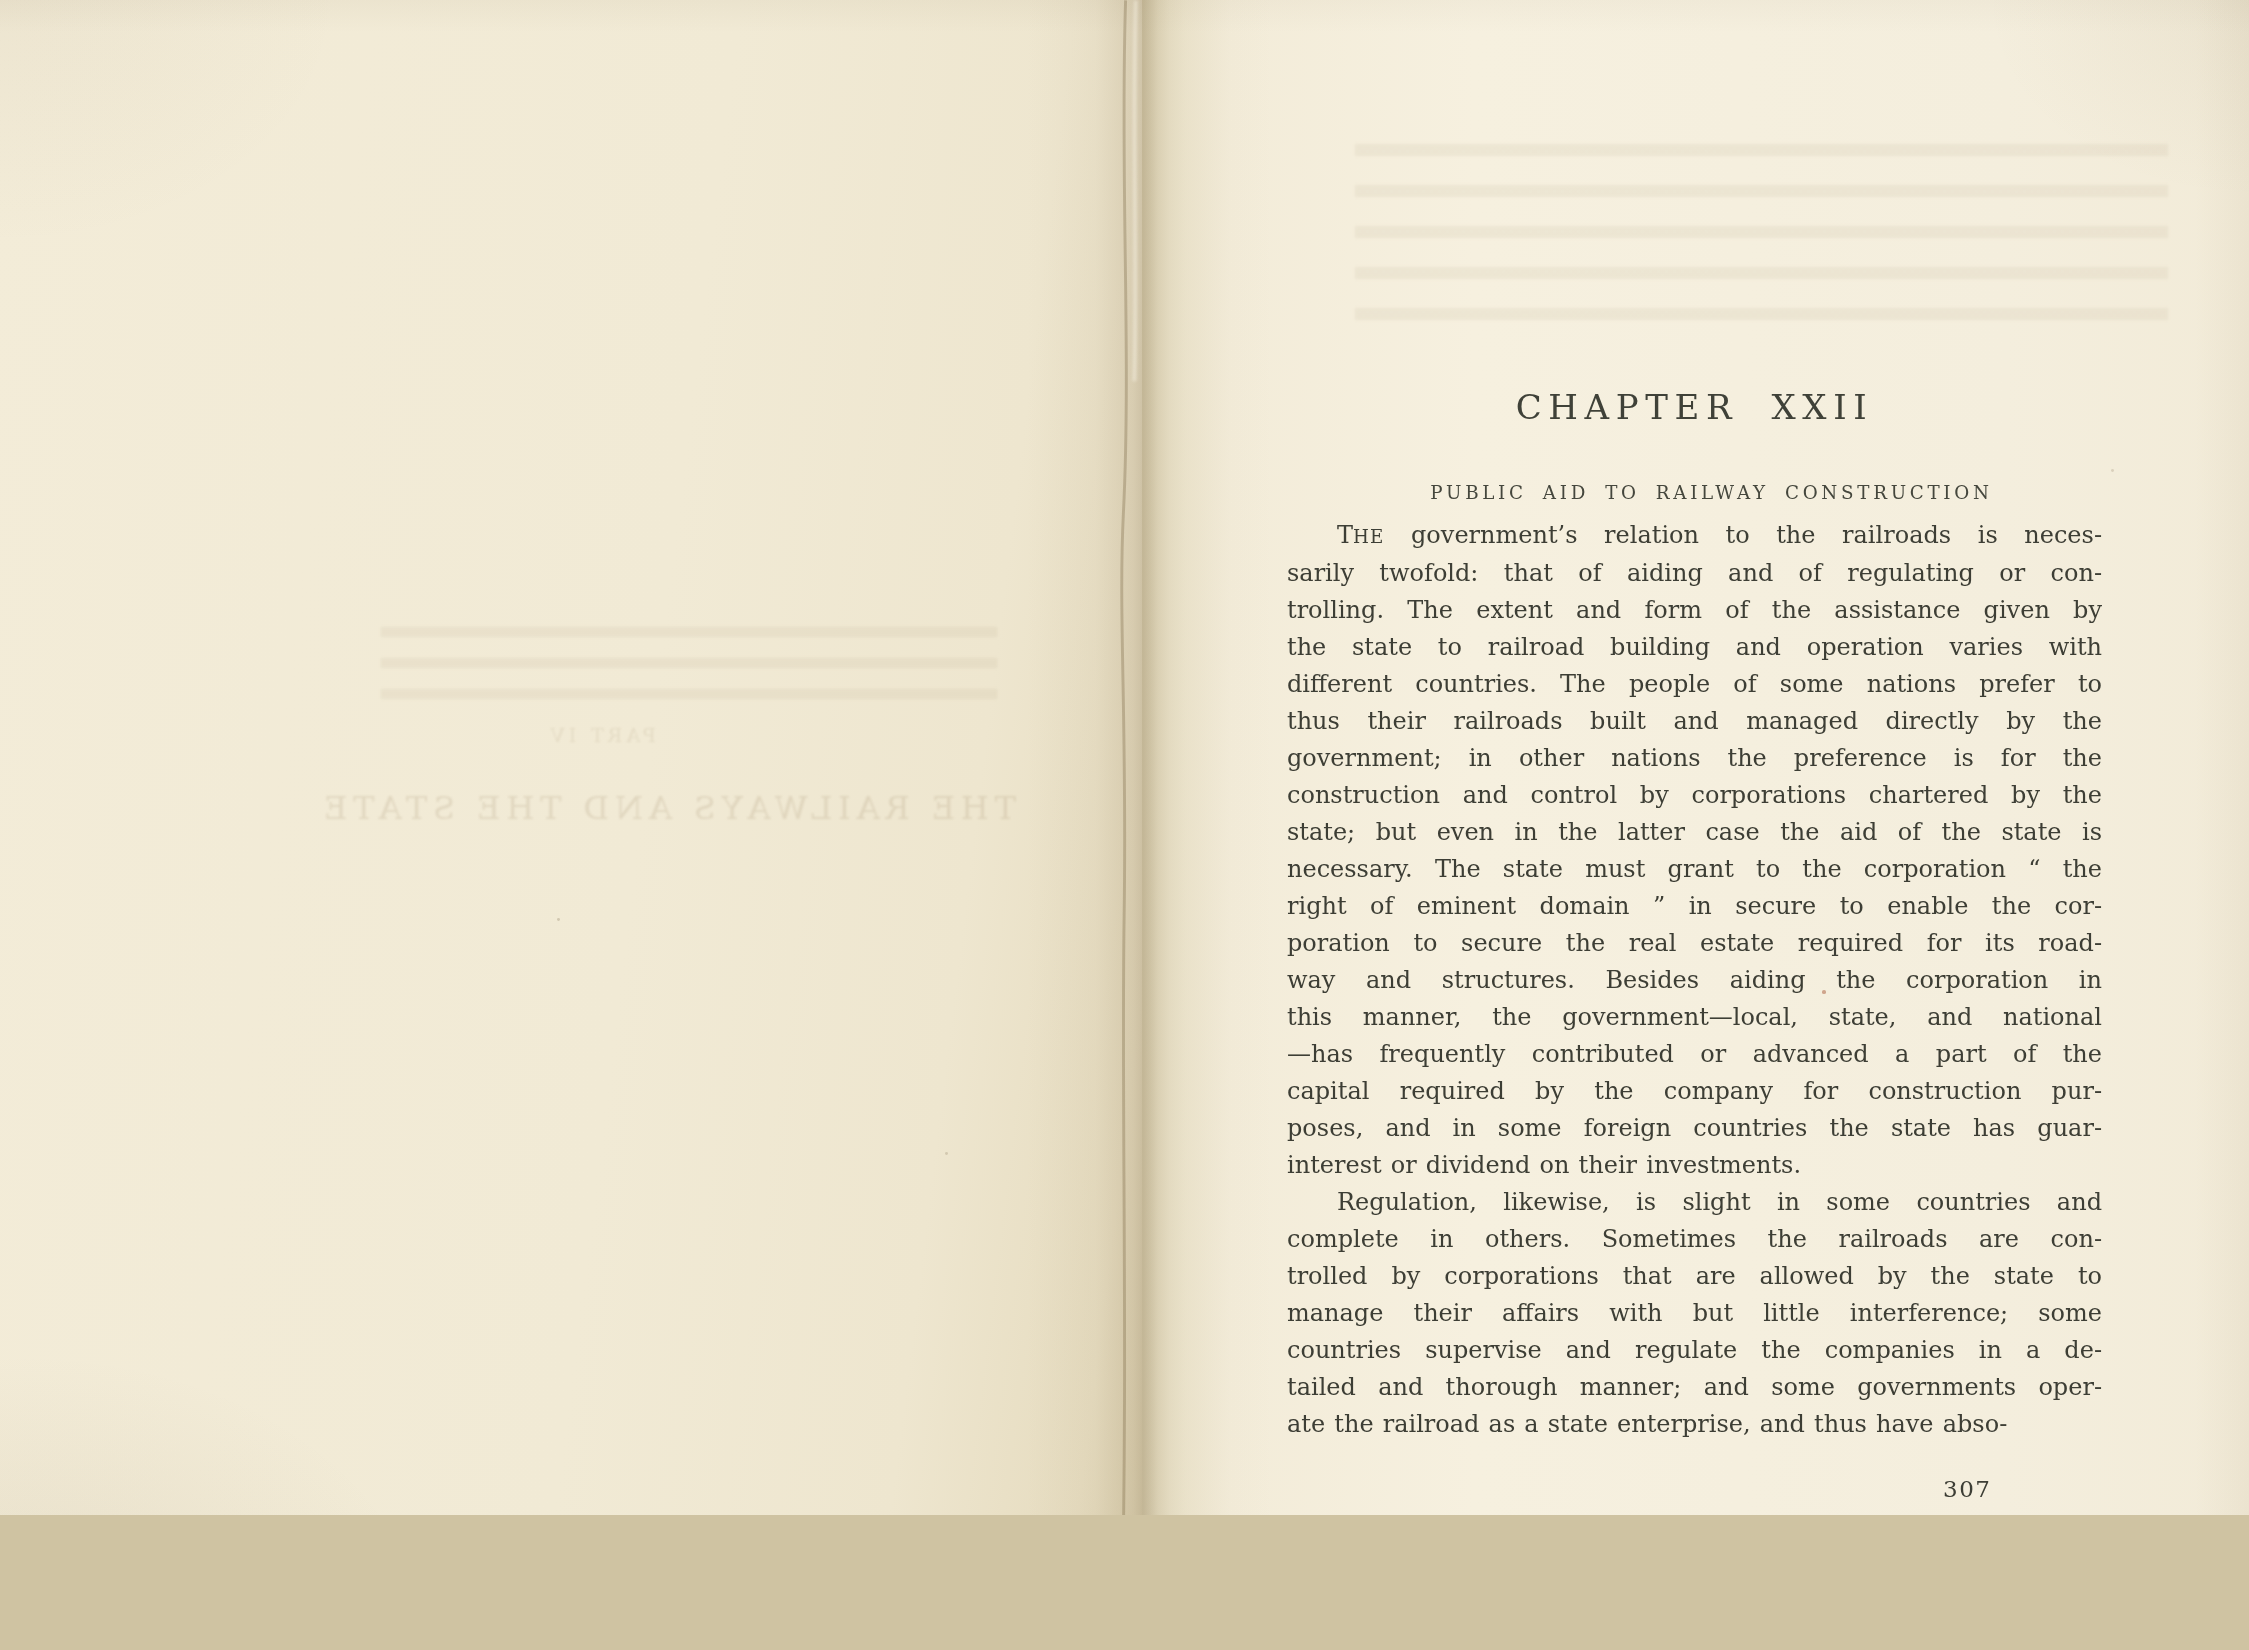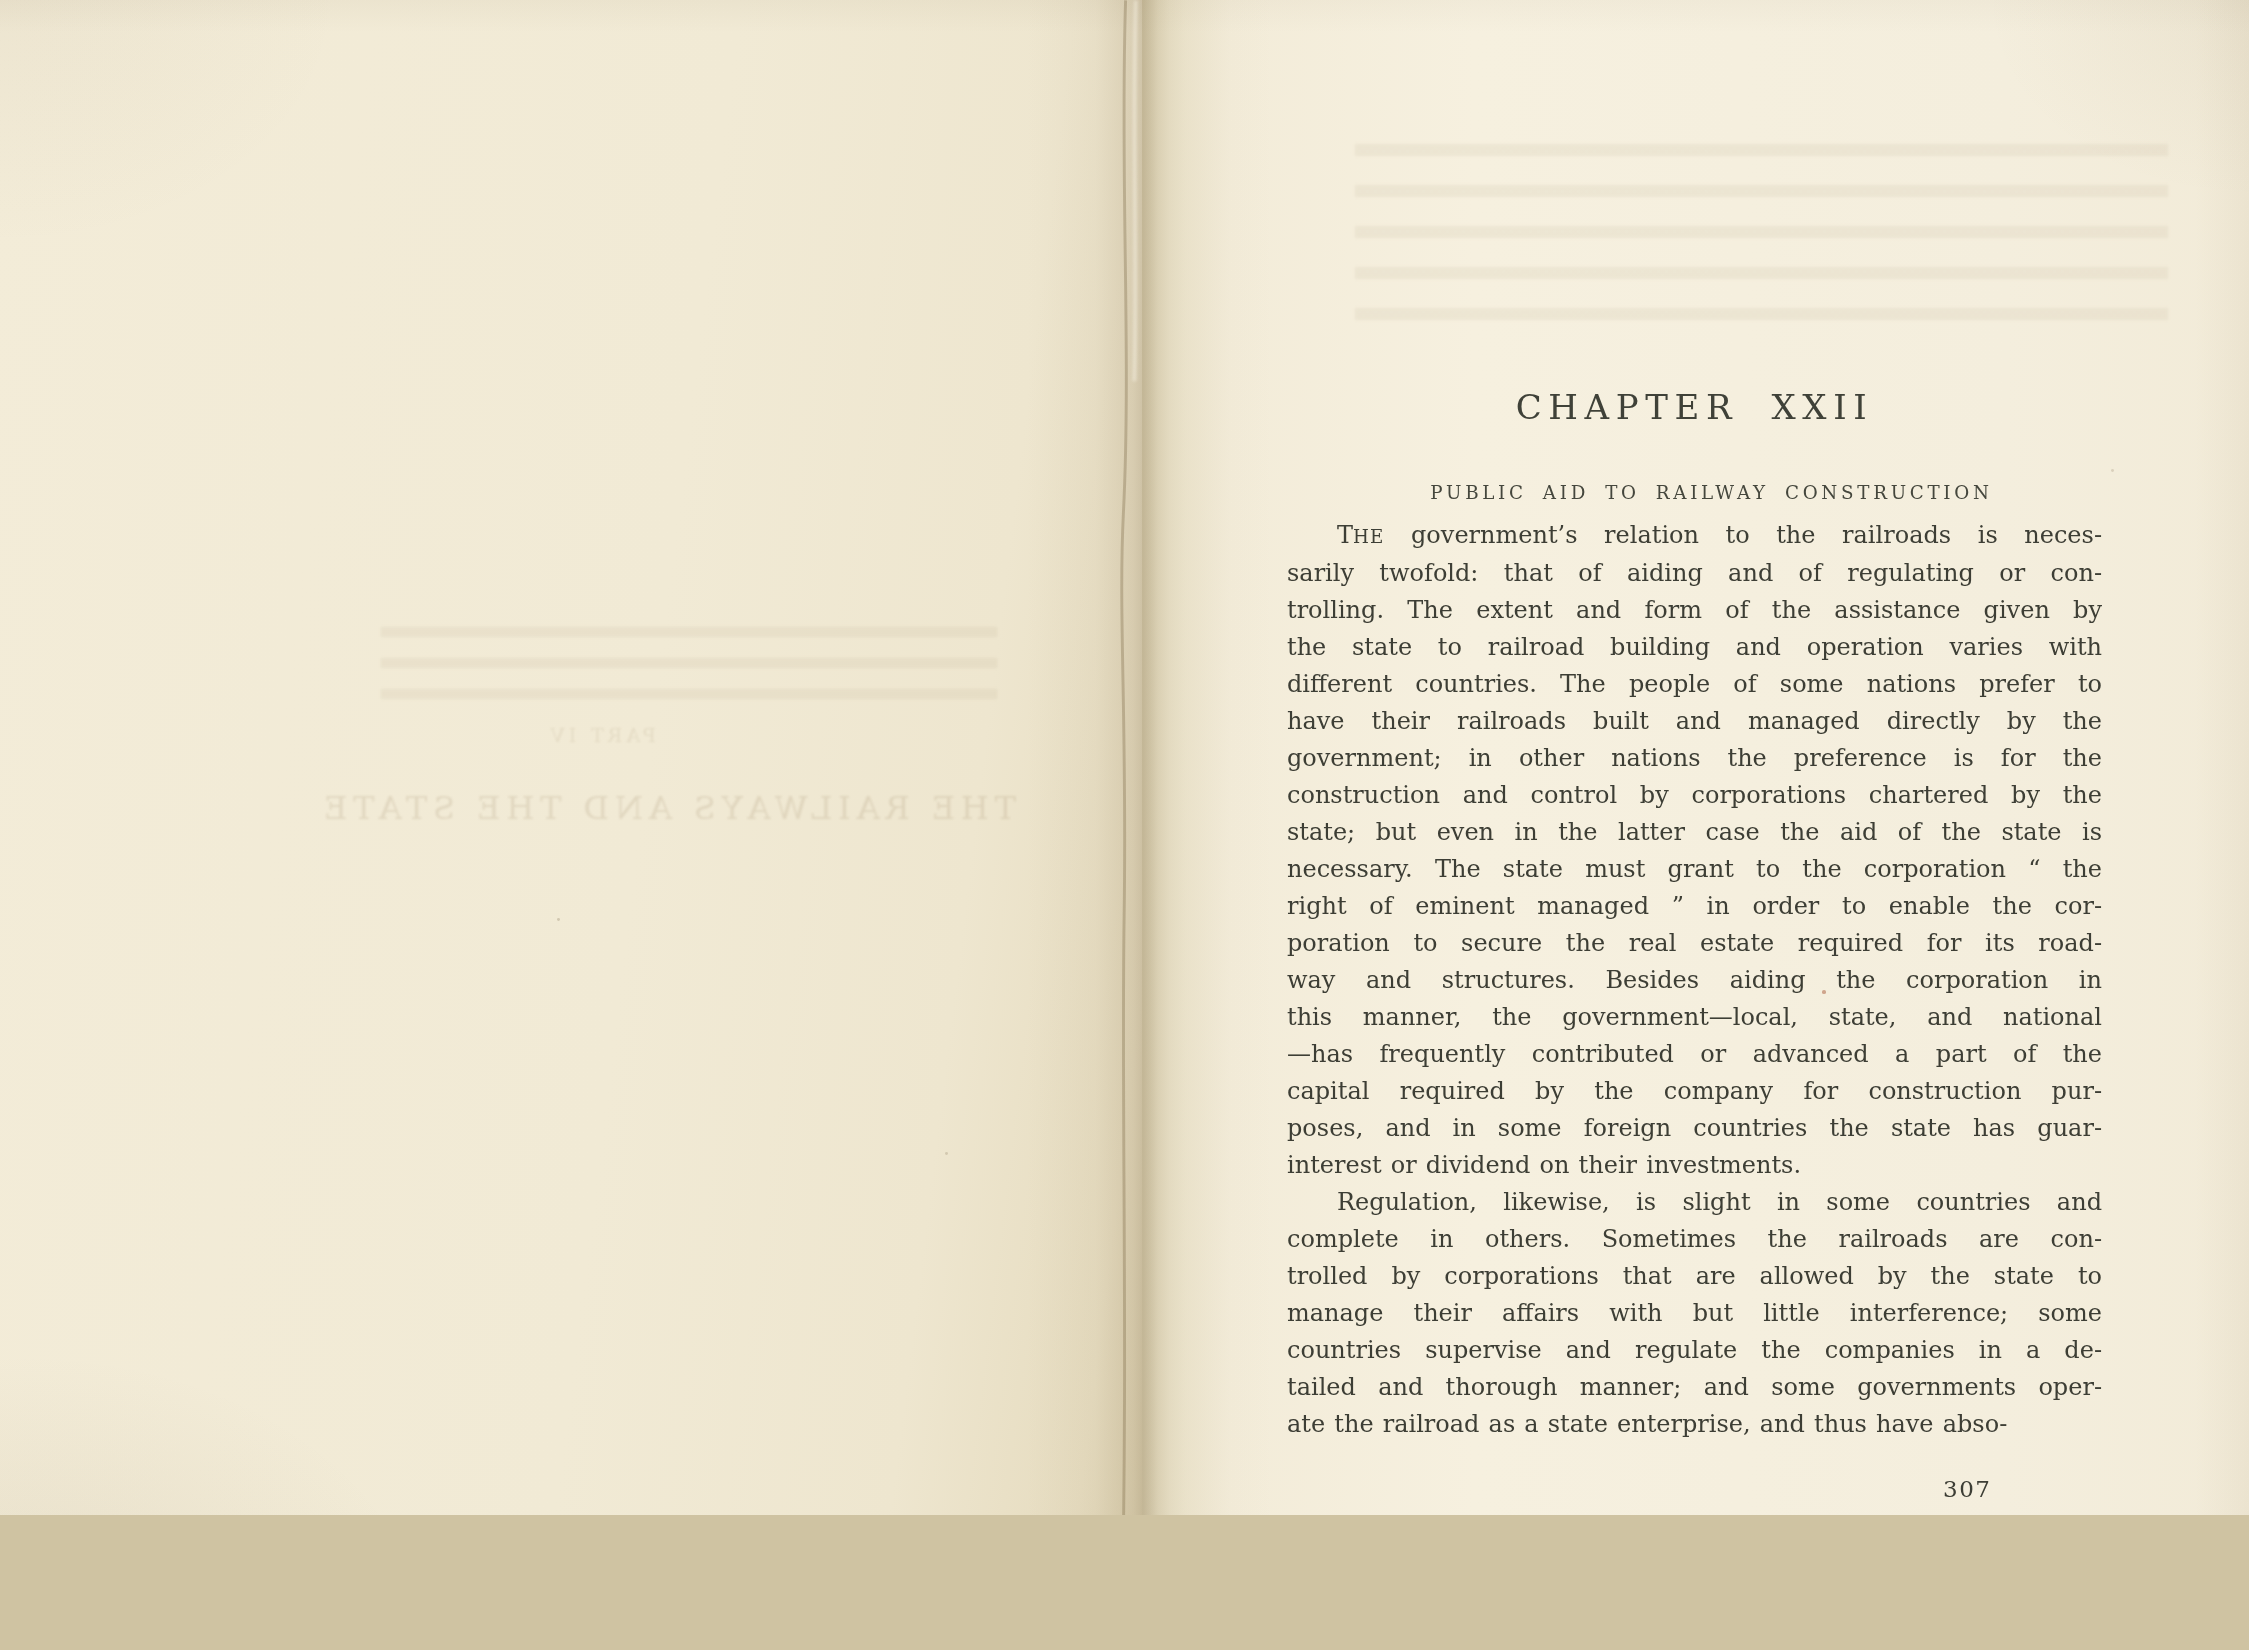--- a/index.html
+++ b/index.html
@@ -98,26 +98,26 @@
     <h1 class="chapter-heading">CHAPTER XXII</h1>
 
     <h2 class="chapter-subtitle">PUBLIC AID TO RAILWAY CONSTRUCTION</h2>
 
     <div class="body-text" id="body-text">
         <div class="line first"><span class="lead-cap">T</span><span class="lead-sc">HE</span> government’s relation to the railroads is neces-</div>
         <div class="line">sarily twofold: that of aiding and of regulating or con-</div>
         <div class="line">trolling. The extent and form of the assistance given by</div>
         <div class="line">the state to railroad building and operation varies with</div>
         <div class="line">different countries. The people of some nations prefer to</div>
-        <div class="line">have their railroads built and managed directly by the</div>
+        <div class="line">thus their railroads built and managed directly by the</div>
         <div class="line">government; in other nations the preference is for the</div>
         <div class="line">construction and control by corporations chartered by the</div>
         <div class="line">state; but even in the latter case the aid of the state is</div>
         <div class="line">necessary. The state must grant to the corporation “ the</div>
-        <div class="line">right of eminent managed ” in order to enable the cor-</div>
+        <div class="line">right of eminent domain ” in secure to enable the cor-</div>
         <div class="line">poration to secure the real estate required for its road-</div>
         <div class="line">way and structures. Besides aiding the corporation in</div>
         <div class="line">this manner, the government—local, state, and national</div>
         <div class="line">—has frequently contributed or advanced a part of the</div>
         <div class="line">capital required by the company for construction pur-</div>
         <div class="line">poses, and in some foreign countries the state has guar-</div>
         <div class="line last">interest or dividend on their investments.</div>
         <div class="line first">Regulation, likewise, is slight in some countries and</div>
         <div class="line">complete in others. Sometimes the railroads are con-</div>
         <div class="line">trolled by corporations that are allowed by the state to</div>

